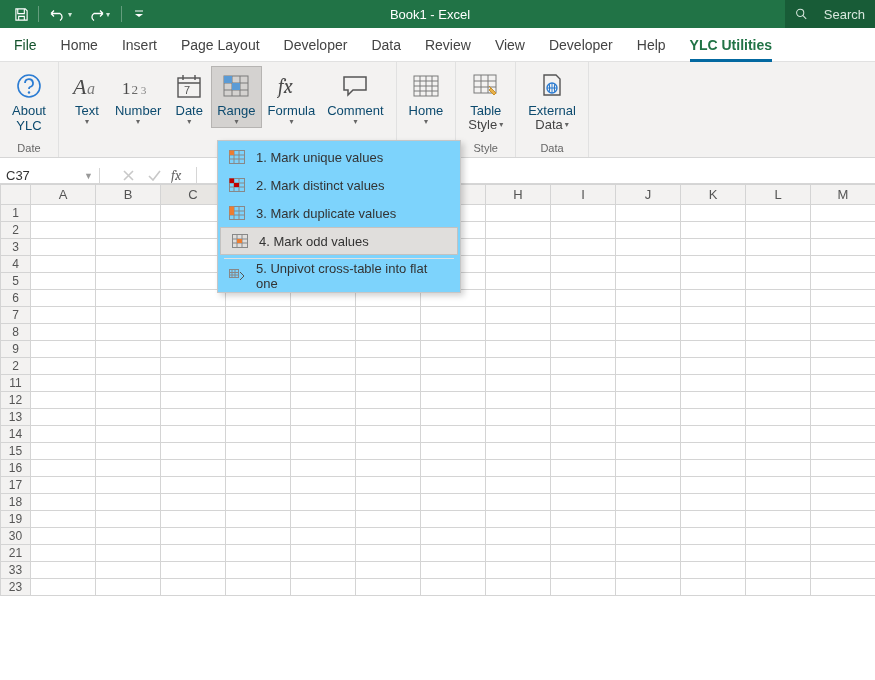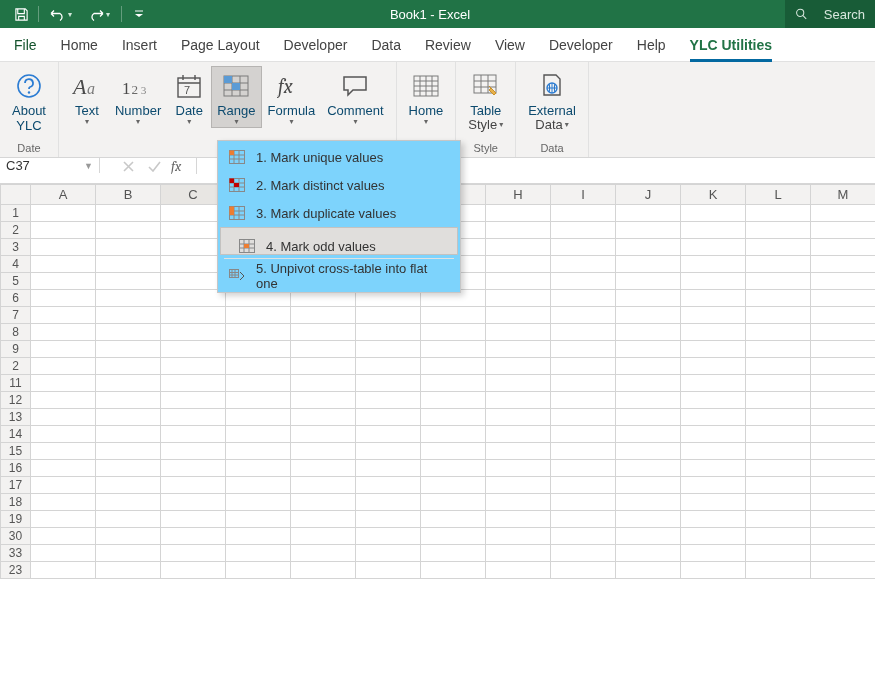--- a/index.html
+++ b/index.html
@@ -28,26 +28,26 @@
   .rb-btn { display: flex; flex-direction: column; align-items: center; padding: 2px 6px; min-width: 42px; }
   .rb-btn.pressed { background: #d4d2d0; border: 1px solid #b6b4b2; padding: 1px 5px; }
   .rb-icon { width: 32px; height: 32px; display: flex; align-items: center; justify-content: center; margin-top: 2px; }
   .rb-label { font-size: 13px; color: #0c4a6e; text-align: center; line-height: 13px; padding-top: 2px; white-space: nowrap; }
   .rb-sublabel { font-size: 13px; color: #444; display: flex; align-items: center; gap: 2px; }
   .caret { font-size: 8px; color: #666; }
 
   
   .dropdown { position: absolute; left: 217px; top: 140px; width: 244px; background: #7dd3fc; border: 1px solid #c6c6c6; box-shadow: 3px 3px 6px rgba(0,0,0,0.18); z-index: 50; padding: 2px; }
   .dd-item { display: flex; align-items: center; height: 28px; padding: 0 8px; gap: 10px; font-size: 13px; color: #333; }
-  .dd-item.highlight { background: #e0dedc; border: 1px solid #c4c2c0; padding: 0 17px; align-items: flex-end; }
+  .dd-item.highlight { background: #e0dedc; border: 1px solid #c4c2c0; padding: 0 10px; }
   .dd-icon { width: 18px; height: 16px; display:flex; align-items:center; justify-content:center; flex-shrink: 0; }
   .dd-sep { height: 1px; background: #e1e1e1; margin: 3px 4px; }
 
   
-  .fxbar { height: 26px; background: #fff; border-bottom: 1px solid #d6d6d6; display: flex; align-items: flex-start; }
+  .fxbar { height: 26px; background: #fff; border-bottom: 1px solid #d6d6d6; display: flex; align-items: flex-end; }
   .namebox { width: 100px; border-right: 1px solid #d6d6d6; display: flex; align-items: center; padding: 0 6px; font-size: 13px; position: relative; }
   .namebox .name-caret { margin-left: auto; font-size: 9px; color: #999; }
   .fx-sep { width: 12px; border-right: 1px solid #d6d6d6; }
   .fx-btns { display: flex; align-items: center; gap: 2px; padding: 0 4px; border-right: 1px solid #d6d6d6; }
   .fx-btn { width: 24px; height: 100%; display: flex; align-items: center; justify-content: center; color: #bdbdbd;}
   .fx-input { flex: 1; padding: 0 6px; display: flex; align-items: center; }
 
   
   .grid-wrap { position: relative; }
   table.sheet { border-collapse: collapse; table-layout: fixed; width: 875px; }
@@ -705,20 +705,36 @@
           <td></td>
           <td></td>
           <td></td>
           <td></td>
           <td></td>
           <td></td>
           <td></td>
           <td></td>
         </tr>
         <tr>
+          <th class="rowhead">21</th>
+          <td></td>
+          <td></td>
+          <td></td>
+          <td></td>
+          <td></td>
+          <td></td>
+          <td></td>
+          <td></td>
+          <td></td>
+          <td></td>
+          <td></td>
+          <td></td>
+          <td></td>
+        </tr>
+        <tr>
           <th class="rowhead">33</th>
           <td></td>
           <td></td>
           <td></td>
           <td></td>
           <td></td>
           <td></td>
           <td></td>
           <td></td>
           <td></td>

